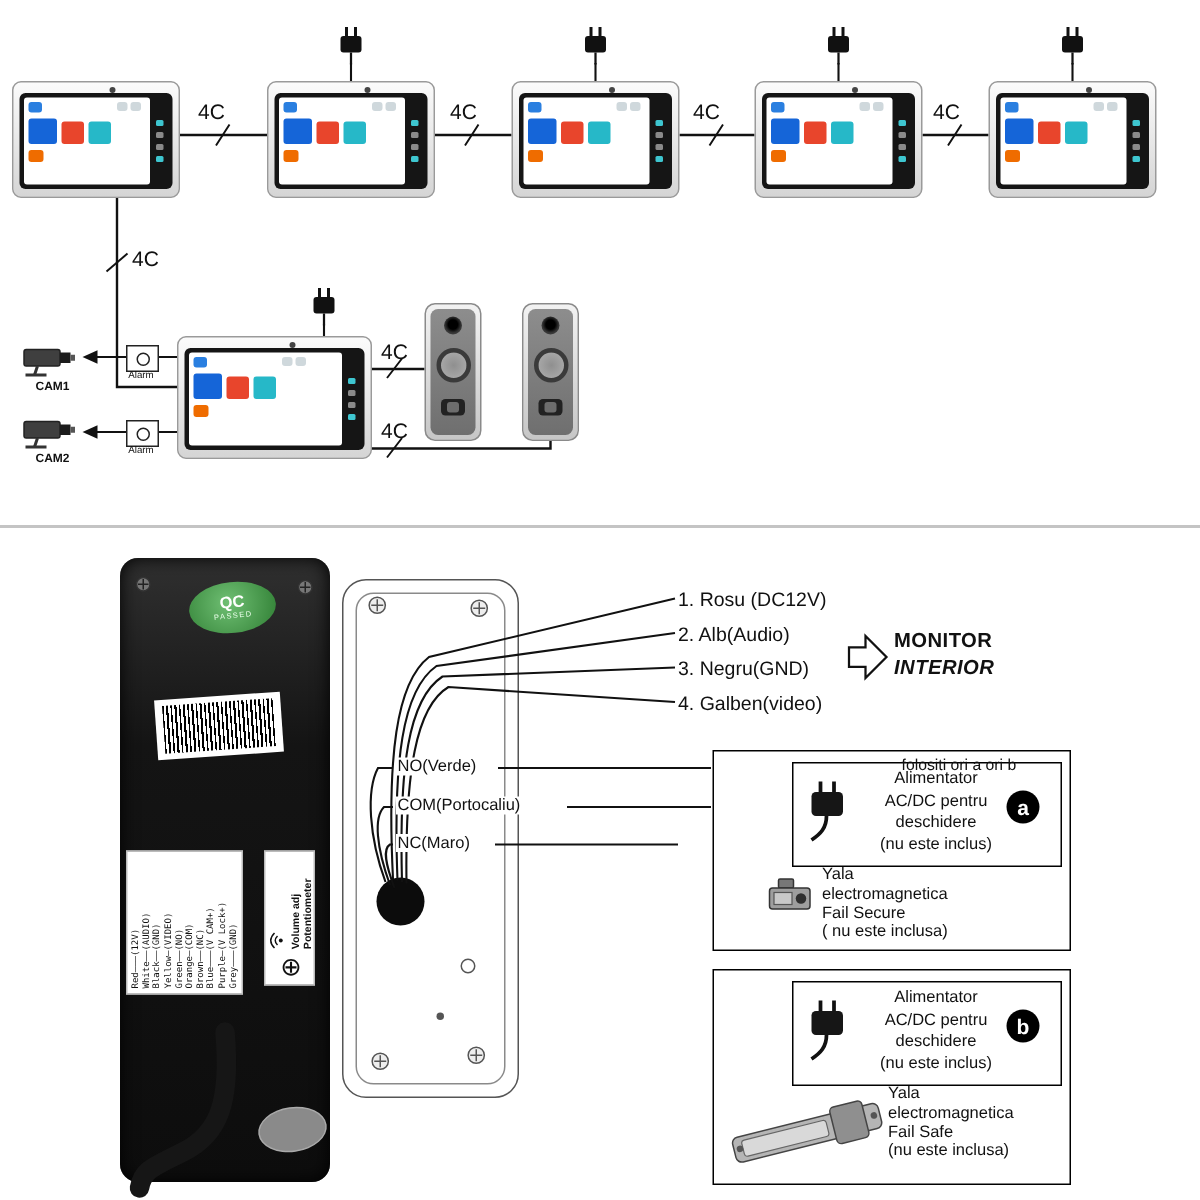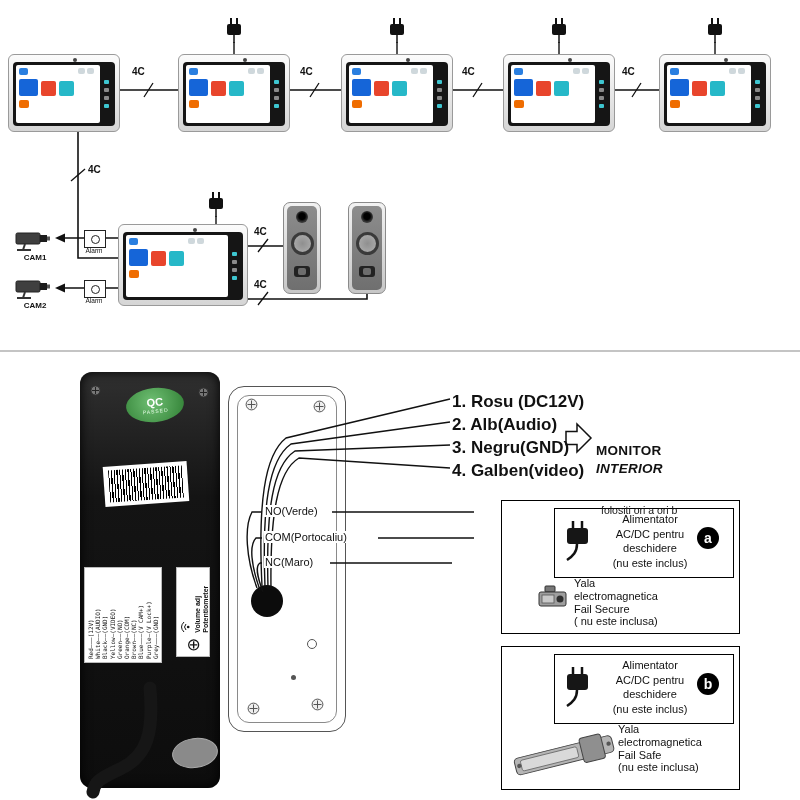--- a/index.html
+++ b/index.html
@@ -37,21 +37,21 @@
   .ds-speaker{width:17px;height:17px;border-radius:50%;border:3px solid #3a3a3a;background:radial-gradient(#8f8f8f,#b0b0b0);margin-top:9px;}
   .ds-btn{width:16px;height:11px;border-radius:3px;background:#222;margin-top:11px;position:relative;}
   .ds-btn::after{content:'';position:absolute;inset:2px 4px;background:#6d6d6d;border-radius:2px;}
 
   
   .psu-icon{position:absolute;z-index:6;}
   .cam-icon{position:absolute;z-index:6;}
   .alarm-box{position:absolute;width:20px;height:16px;border:1.5px solid #222;background:#fff;z-index:6;
              display:flex;align-items:center;justify-content:center;}
   .alarm-dot{width:7px;height:7px;border:1.5px solid #222;border-radius:50%;}
-  .cable-label{position:absolute;font-size:10px;font-weight:700;z-index:7;}
+  .cable-label{position:absolute;font-size:14px;font-weight:400;z-index:7;}
   .cam-label{position:absolute;font-size:8px;font-weight:700;text-align:center;z-index:7;}
   .alarm-label{position:absolute;font-size:6.5px;text-align:center;z-index:7;}
 
   
   .unit{position:absolute;left:80px;top:372px;width:140px;height:416px;border-radius:12px;z-index:2;
         background:linear-gradient(180deg,#303030,#141414 30%,#0d0d0d);box-shadow:inset 0 0 12px #000;}
   .unit-screw{position:absolute;}
   .qc-sticker{position:absolute;left:46px;top:16px;width:58px;height:34px;border-radius:50%;
               background:radial-gradient(circle at 45% 40%,#6fbf73,#2e7d32);display:flex;flex-direction:column;
               align-items:center;justify-content:center;transform:rotate(-6deg);}
@@ -75,27 +75,27 @@
   
   .plate{position:absolute;left:228px;top:386px;width:118px;height:346px;border:1.6px solid #555;
          border-radius:16px;box-sizing:border-box;z-index:2;background:#fff;}
   .plate-inner{position:absolute;inset:8px;border:1.2px solid #8a8a8a;border-radius:12px;}
   .plate-screw{position:absolute;}
   .hole1{position:absolute;left:78px;top:252px;width:8px;height:8px;border:1.2px solid #555;border-radius:50%;}
   .hole2{position:absolute;left:62px;top:288px;width:5px;height:5px;background:#555;border-radius:50%;}
   .grommet{position:absolute;left:22px;top:198px;width:32px;height:32px;border-radius:50%;background:#0c0c0c;}
 
   
-  .wire-label{position:absolute;font-size:17px;font-weight:700;white-space:nowrap;z-index:8;}
-  .dest-line{position:absolute;font-size:13.5px;font-weight:700;letter-spacing:.3px;z-index:8;margin-top:24px;}
+  .wire-label{position:absolute;font-size:13px;font-weight:400;white-space:nowrap;z-index:8;}
+  .dest-line{position:absolute;font-size:13.5px;font-weight:700;letter-spacing:.3px;z-index:8;}
   .note{position:absolute;font-size:10.5px;z-index:8;}
   .relay-label{position:absolute;font-size:11px;white-space:nowrap;z-index:8;background:#fff;padding:0 1px;}
 
   
-  .opt-box{position:absolute;border:1.8px solid #000;background:#fff;z-index:6;margin-left:26px;}
+  .opt-box{position:absolute;border:1.8px solid #000;background:#fff;z-index:6;}
   .box-a{left:475px;top:500px;width:237px;height:132px;}
   .box-b{left:475px;top:646px;width:237px;height:142px;}
   .psu-box{position:absolute;left:52px;top:7px;width:178px;height:68px;border:1.2px solid #000;}
   .psu-box-icon{position:absolute;left:6px;top:11px;}
   .psu-text{position:absolute;left:42px;top:3px;width:106px;text-align:center;}
   .box-line{font-size:11px;line-height:14.5px;white-space:nowrap;}
   .badge{position:absolute;right:14px;top:18px;width:22px;height:22px;border-radius:50%;background:#000;color:#fff;
          font-weight:700;font-size:14px;display:flex;align-items:center;justify-content:center;}
   .lock-icon-a{position:absolute;left:36px;top:82px;}
   .yala-text-a{position:absolute;left:72px;top:76px;}

